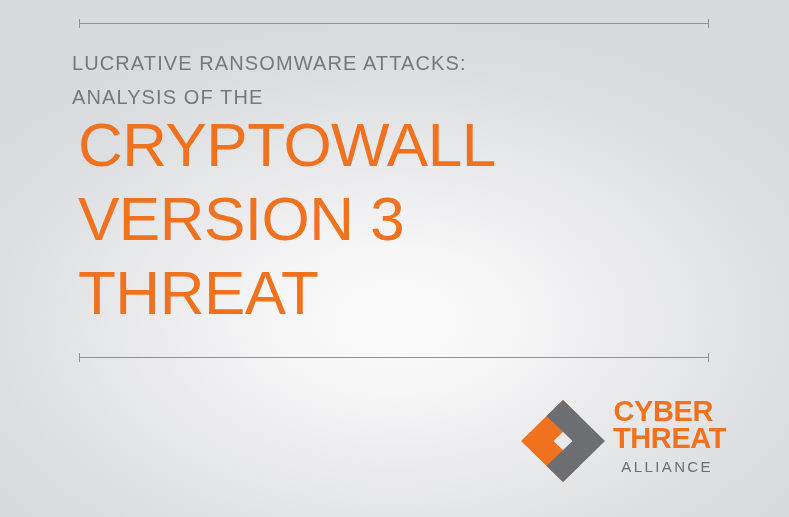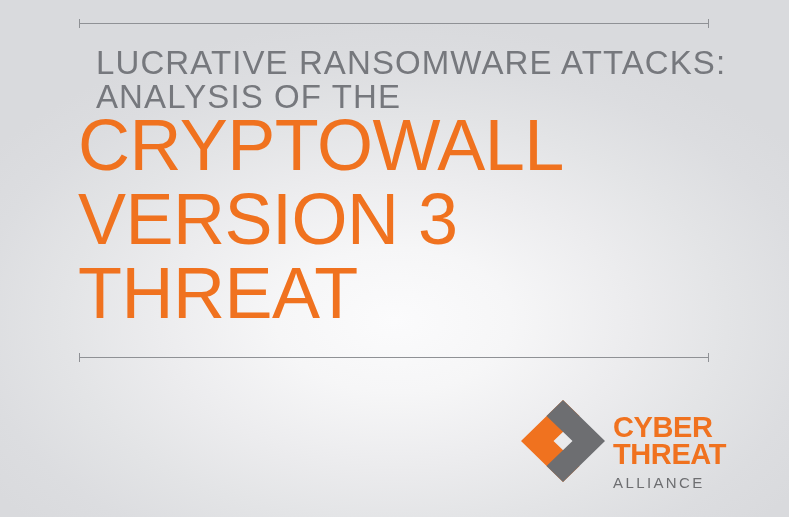--- a/index.html
+++ b/index.html
@@ -54,39 +54,39 @@
   }
   .rule .tick.left  { left: 0; }
   .rule .tick.right { right: 0; }
 
   .rule-top    { top: 19px; }
   .rule-bottom { top: 353px; }
 
   
   .subtitle {
     position: absolute;
-    left: 96px;
+    left: 72px;
     top: 46px;
     width: 640px;
     color: #76787d;
-    font-size: 33px;
+    font-size: 20px;
     font-weight: 400;
     line-height: 34px;
     letter-spacing: 1.1px;
     white-space: pre-line;
   }
 
   
   .title {
     position: absolute;
     left: 78px;
     top: 108px;
     width: 660px;
     color: #f0721f;
-    font-size: 72px;
+    font-size: 62px;
     font-weight: 300;
     line-height: 74px;
     letter-spacing: -0.5px;
     white-space: pre-line;
   }
 
   
   .logo {
     position: absolute;
     left: 519px;
@@ -97,22 +97,23 @@
   .logo-mark {
     position: absolute;
     left: 0;
     top: 0;
     width: 88px;
     height: 86px;
   }
   .logo-text {
     position: absolute;
     left: 94px;
-    top: 16px;
+    top: 0px;
     width: 100px;
+    text-align: right;
   }
   .logo-line {
     color: #f0721f;
     font-size: 29px;
     font-weight: 700;
     line-height: 27px;
     letter-spacing: -0.4px;
   }
   .logo-alliance {
     color: #6d6e71;

